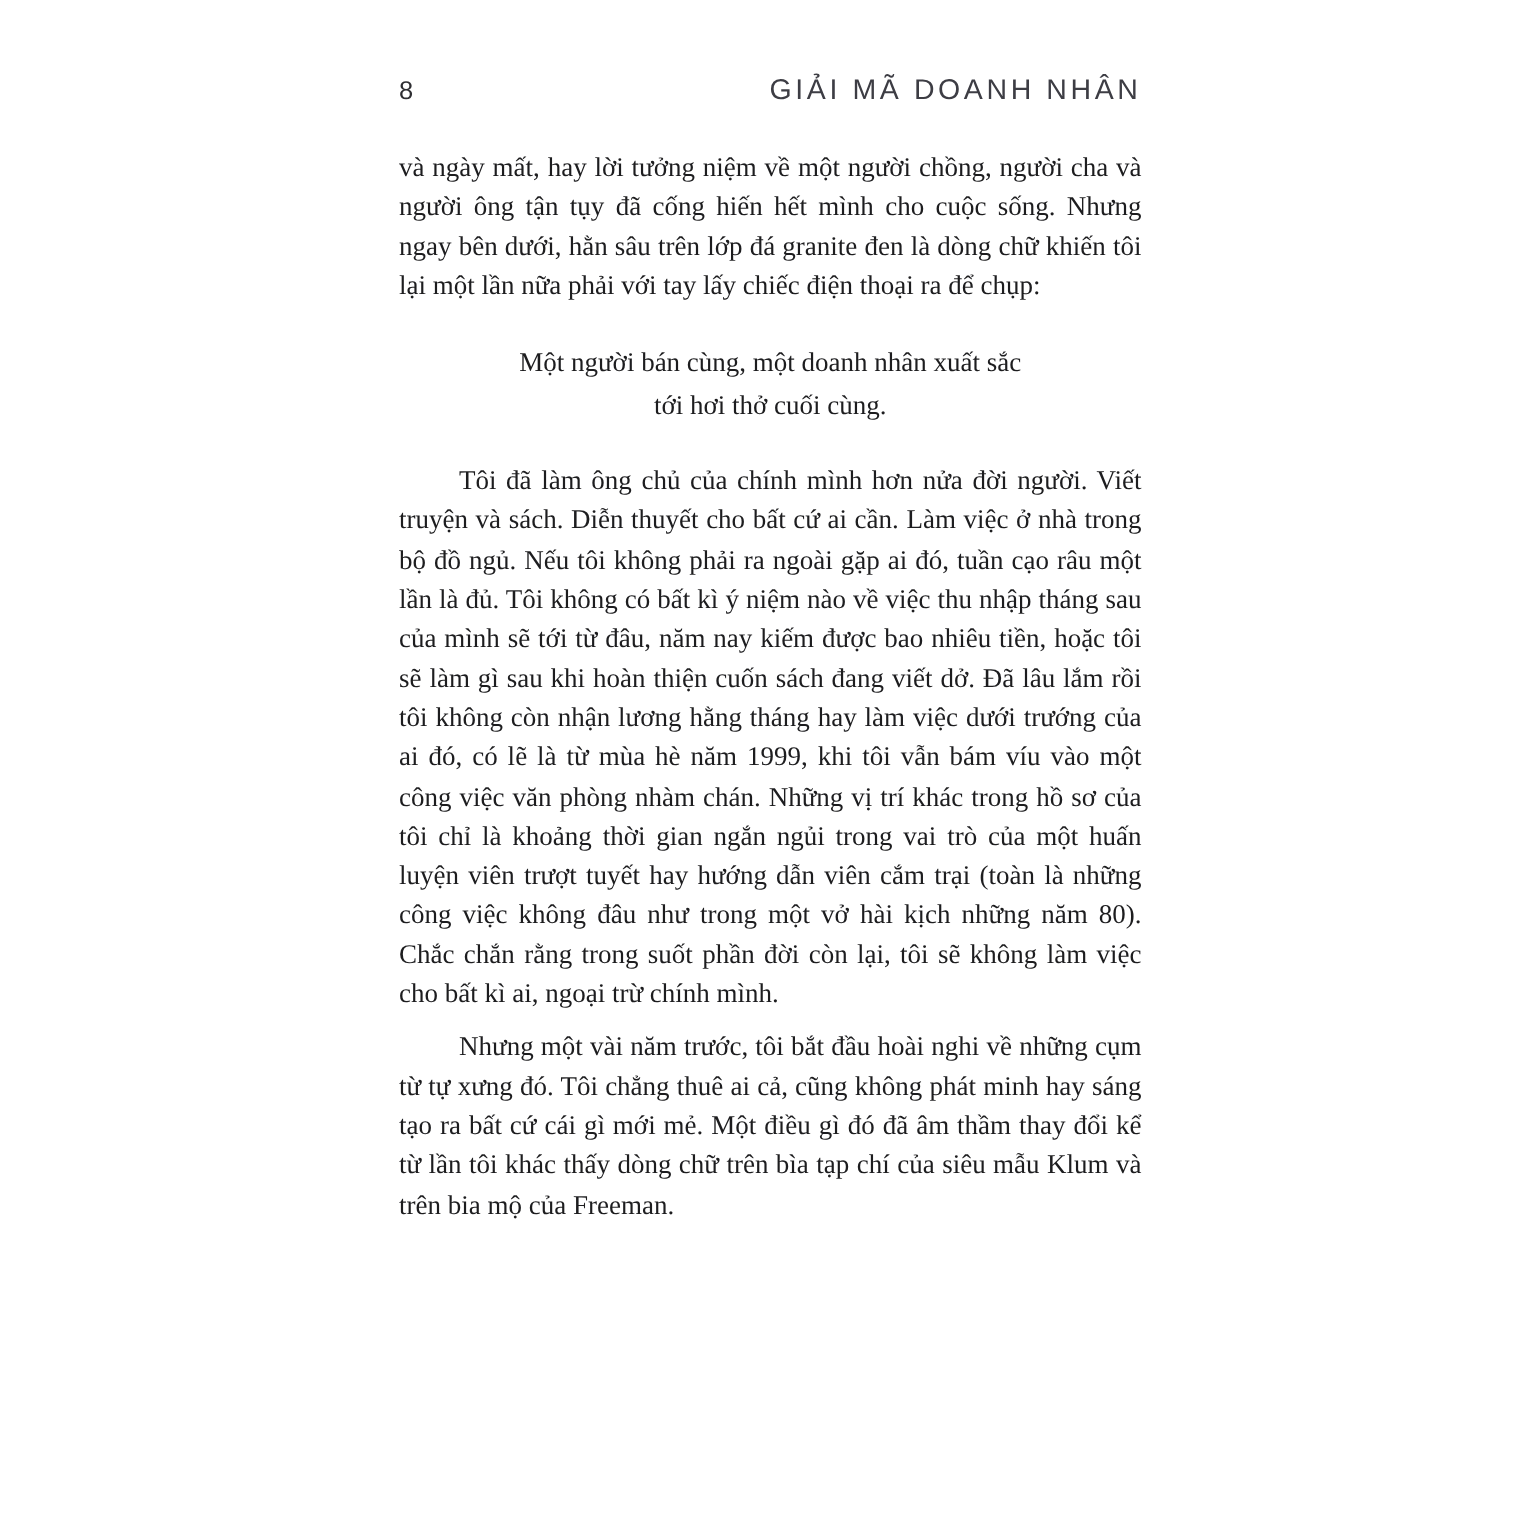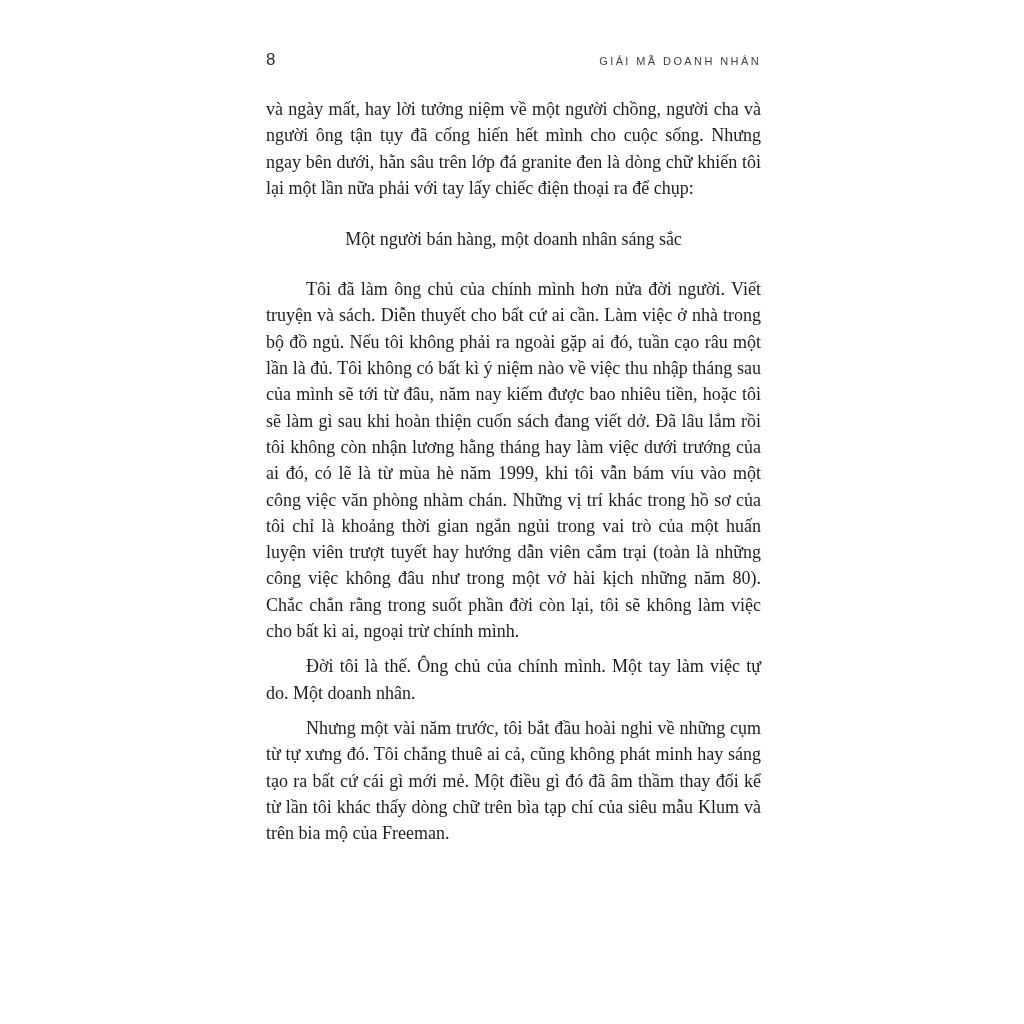--- a/index.html
+++ b/index.html
@@ -27,21 +27,21 @@
     align-items: baseline;
     margin-bottom: 26px;
     font-family: "Liberation Sans", "DejaVu Sans", sans-serif;
   }
   .page-number {
     font-size: 17px;
     color: #2e2e32;
     letter-spacing: 0.5px;
   }
   .running-title {
-    font-size: 11px;
+    font-size: 19px;
     color: #3d3d44;
     letter-spacing: 2.4px;
     text-transform: uppercase;
   }
   .bodytext {
     font-family: "Liberation Serif", "DejaVu Serif", serif;
     font-size: 18px;
     line-height: 26.3px;
     color: #1d1d1f;
   }
@@ -73,24 +73,24 @@
 
     <div class="page-header">
       <span class="page-number">8</span>
       <span class="running-title">GIẢI MÃ DOANH NHÂN</span>
     </div>
 
     <div class="bodytext">
       <p>và ngày mất, hay lời tưởng niệm về một người chồng, người cha và người ông tận tụy đã cống hiến hết mình cho cuộc sống. Nhưng ngay bên dưới, hằn sâu trên lớp đá granite đen là dòng chữ khiến tôi lại một lần nữa phải với tay lấy chiếc điện thoại ra để chụp:</p>
 
       <div class="block-quote">
-        <div>Một người bán hàng, một doanh nhân sáng sắc</div>
+        <div>Một người bán cùng, một doanh nhân xuất sắc</div>
+        <div>tới hơi thở cuối cùng.</div>
       </div>
 
       <p class="indent">Tôi đã làm ông chủ của chính mình hơn nửa đời người. Viết truyện và sách. Diễn thuyết cho bất cứ ai cần. Làm việc ở nhà trong bộ đồ ngủ. Nếu tôi không phải ra ngoài gặp ai đó, tuần cạo râu một lần là đủ. Tôi không có bất kì ý niệm nào về việc thu nhập tháng sau của mình sẽ tới từ đâu, năm nay kiếm được bao nhiêu tiền, hoặc tôi sẽ làm gì sau khi hoàn thiện cuốn sách đang viết dở. Đã lâu lắm rồi tôi không còn nhận lương hằng tháng hay làm việc dưới trướng của ai đó, có lẽ là từ mùa hè năm 1999, khi tôi vẫn bám víu vào một công việc văn phòng nhàm chán. Những vị trí khác trong hồ sơ của tôi chỉ là khoảng thời gian ngắn ngủi trong vai trò của một huấn luyện viên trượt tuyết hay hướng dẫn viên cắm trại (toàn là những công việc không đâu như trong một vở hài kịch những năm 80). Chắc chắn rằng trong suốt phần đời còn lại, tôi sẽ không làm việc cho bất kì ai, ngoại trừ chính mình.</p>
 
-      <p class="indent">Đời tôi là thế. Ông chủ của chính mình. Một tay làm việc tự do. Một doanh nhân.</p>
 
       <p class="indent">Nhưng một vài năm trước, tôi bắt đầu hoài nghi về những cụm từ tự xưng đó. Tôi chẳng thuê ai cả, cũng không phát minh hay sáng tạo ra bất cứ cái gì mới mẻ. Một điều gì đó đã âm thầm thay đổi kể từ lần tôi khác thấy dòng chữ trên bìa tạp chí của siêu mẫu Klum và trên bia mộ của Freeman.</p>
     </div>
 
   </div>
 </div>
 
 </body></html>

